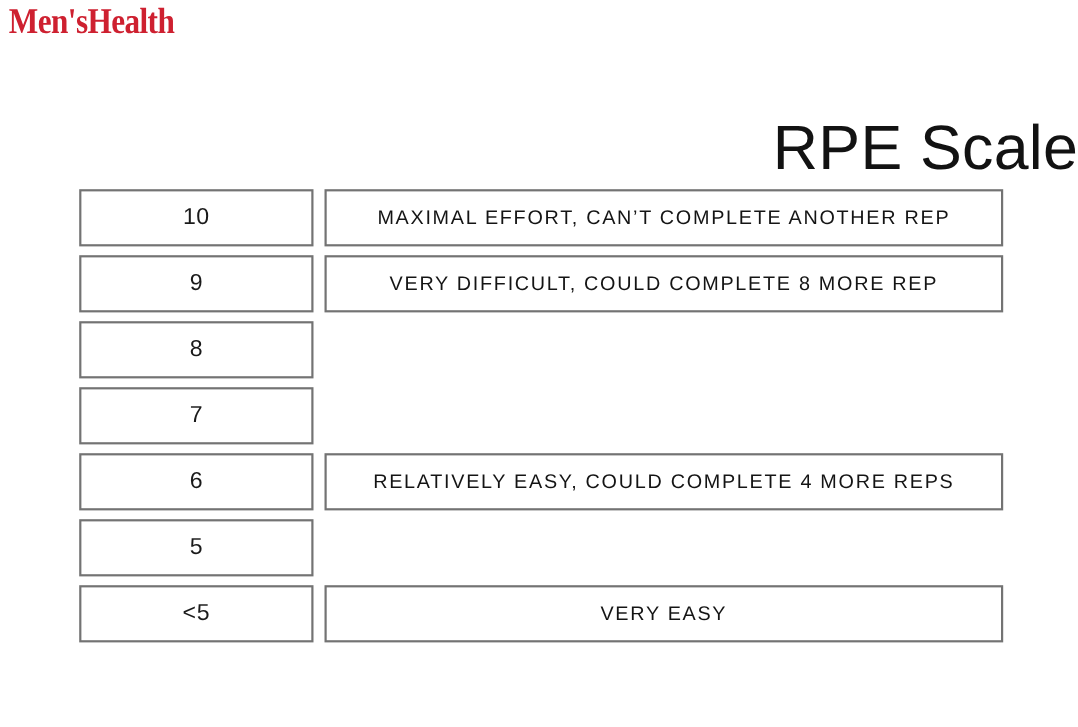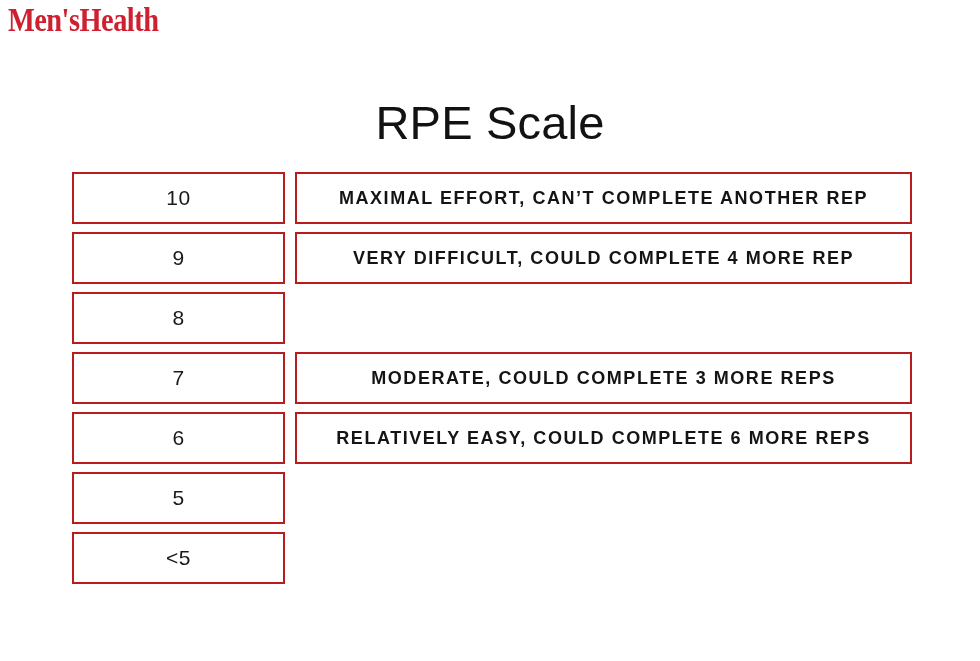--- a/index.html
+++ b/index.html
@@ -37,22 +37,22 @@
     transform-origin: left center;
     white-space: nowrap;
   }
 
   
   .page-title {
     position: absolute;
     left: 0;
     right: 0;
     top: 66px;
-    text-align: center;
-    font-size: 47px;
+    text-align: right;
+    font-size: 57px;
     font-weight: 400;
     color: #121212;
     letter-spacing: 0.2px;
     line-height: 1.1;
   }
 
   
   .scale-table {
     position: absolute;
     left: 72px;
@@ -61,21 +61,21 @@
     display: flex;
     flex-direction: column;
     row-gap: 8px;
   }
   .scale-row {
     display: flex;
     column-gap: 10px;
     height: 52px;
   }
   .cell {
-    border: 2px solid #b91c1c;
+    border: 2px solid #737373;
     background: #ffffff;
     display: flex;
     align-items: center;
     justify-content: center;
     box-sizing: border-box;
   }
   .cell-rating {
     width: 213px;
     flex: 0 0 213px;
   }
@@ -83,21 +83,21 @@
     font-size: 21px;
     font-weight: 400;
     color: #1a1a1a;
     letter-spacing: 0.5px;
   }
   .cell-description {
     flex: 1 1 auto;
   }
   .cell-description .description-text {
     font-size: 18px;
-    font-weight: 700;
+    font-weight: 400;
     color: #141414;
     letter-spacing: 1.55px;
     text-align: center;
     white-space: nowrap;
   }
 </style>
 </head>
 <body>
 
 <div class="brand">
@@ -115,53 +115,53 @@
     <div class="cell cell-description">
       <span class="description-text">MAXIMAL EFFORT, CAN’T COMPLETE ANOTHER REP</span>
     </div>
   </div>
 
   <div class="scale-row">
     <div class="cell cell-rating">
       <span class="rating-value">9</span>
     </div>
     <div class="cell cell-description">
-      <span class="description-text">VERY DIFFICULT, COULD COMPLETE 4 MORE REP</span>
+      <span class="description-text">VERY DIFFICULT, COULD COMPLETE 8 MORE REP</span>
     </div>
   </div>
 
   <div class="scale-row">
     <div class="cell cell-rating">
       <span class="rating-value">8</span>
     </div>
   </div>
 
   <div class="scale-row">
     <div class="cell cell-rating">
       <span class="rating-value">7</span>
     </div>
-    <div class="cell cell-description">
-      <span class="description-text">MODERATE, COULD COMPLETE 3 MORE REPS</span>
-    </div>
   </div>
 
   <div class="scale-row">
     <div class="cell cell-rating">
       <span class="rating-value">6</span>
     </div>
     <div class="cell cell-description">
-      <span class="description-text">RELATIVELY EASY, COULD COMPLETE 6 MORE REPS</span>
+      <span class="description-text">RELATIVELY EASY, COULD COMPLETE 4 MORE REPS</span>
     </div>
   </div>
 
   <div class="scale-row">
     <div class="cell cell-rating">
       <span class="rating-value">5</span>
     </div>
   </div>
 
   <div class="scale-row">
     <div class="cell cell-rating">
       <span class="rating-value">&lt;5</span>
     </div>
+    <div class="cell cell-description">
+      <span class="description-text">VERY EASY</span>
+    </div>
   </div>
 
 </div>
 
 </body></html>

